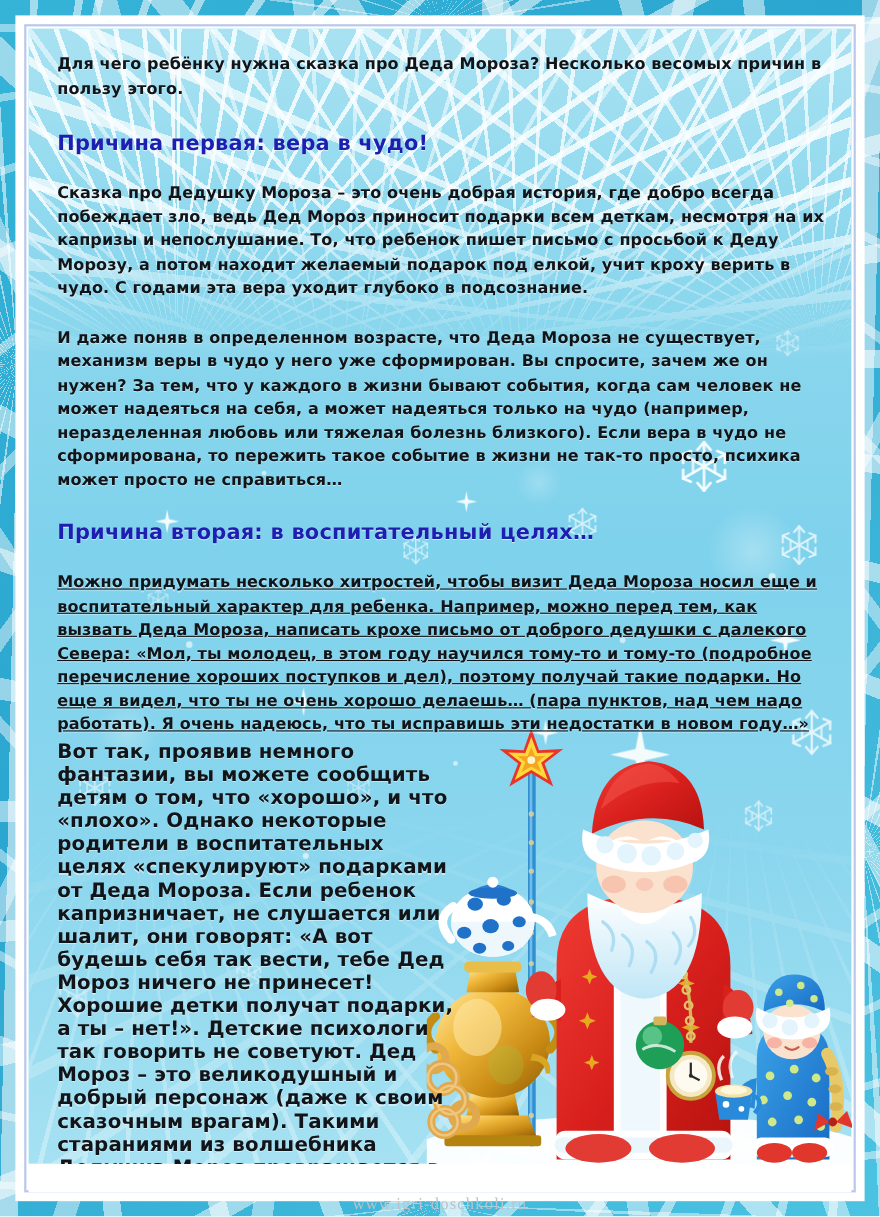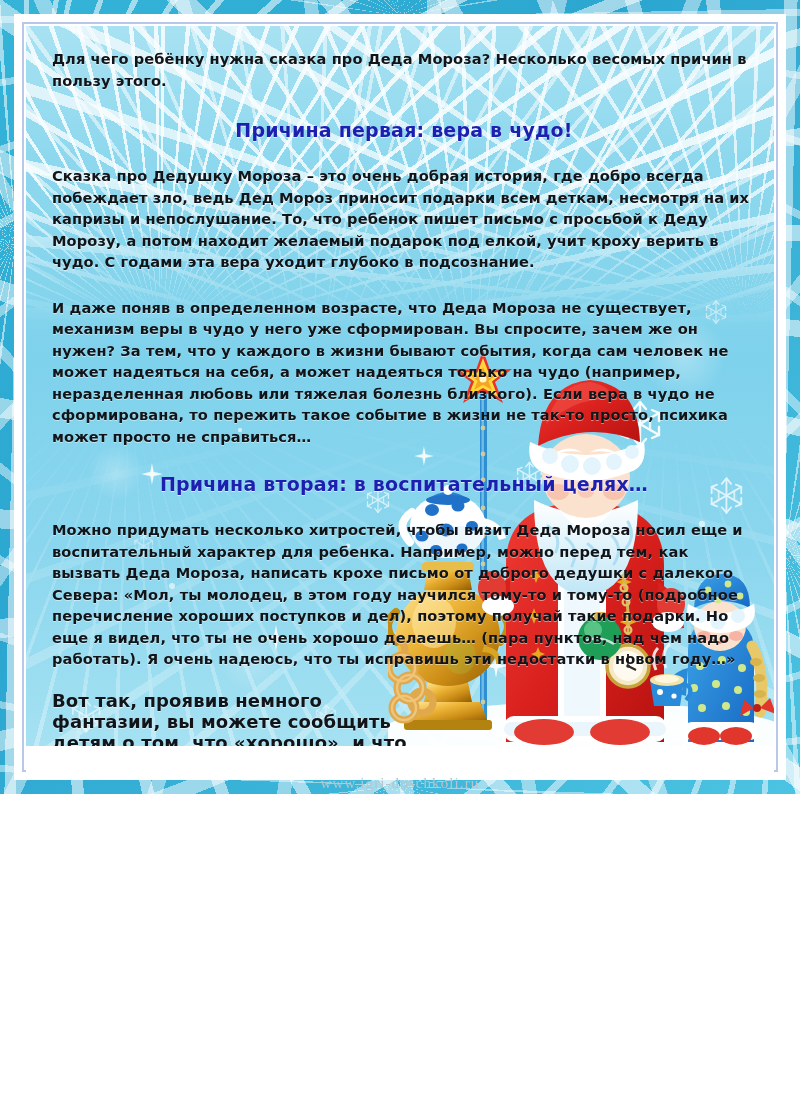--- a/index.html
+++ b/index.html
@@ -10,21 +10,21 @@
     height: 1106px;
     overflow: hidden;
     background: #ffffff;
     font-family: "DejaVu Sans", "Liberation Sans", sans-serif;
   }
 
   
   .poster {
     position: relative;
     width: 800px;
-    height: 794px;
+    height: 1106px;
     overflow: hidden;
     background: #ffffff;
   }
 
   
   .outer-band {
     position: absolute;
     inset: 0;
     background:
       radial-gradient(ellipse 60% 40% at 4% 12%, rgba(255,255,255,.75) 0 2px, transparent 3px),
@@ -122,25 +122,24 @@
   .lede { margin-bottom: 26px; }
 
   .heading {
     color: #1d1fb0;
     font-weight: 700;
     font-size: 19px;
     line-height: 26px;
     letter-spacing: .2px;
     margin-bottom: 22px;
     text-shadow: 0 1px 0 rgba(255,255,255,.6);
-    text-align: center;
   }
 
   .para { margin-bottom: 24px; }
-  .para.tight { margin-bottom: 20px; }
+  .para.tight { margin-bottom: 3px; text-decoration: underline; }
 
   
   .narrow {
     width: 360px;
     font-size: 18px;
     line-height: 21px;
     margin-bottom: 0;
   }
 
   

